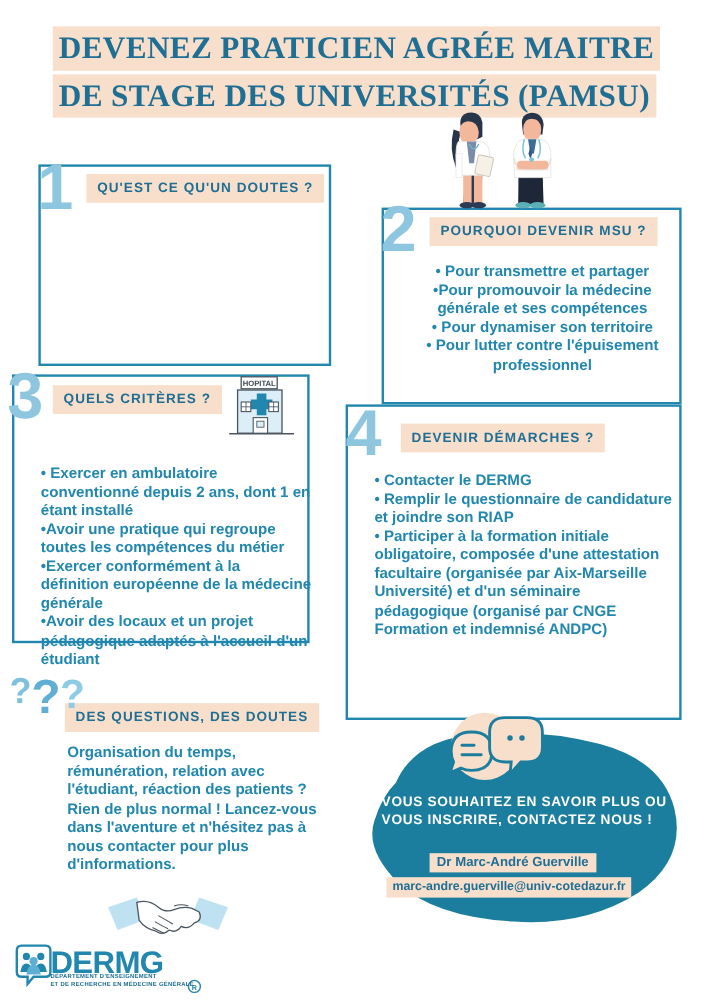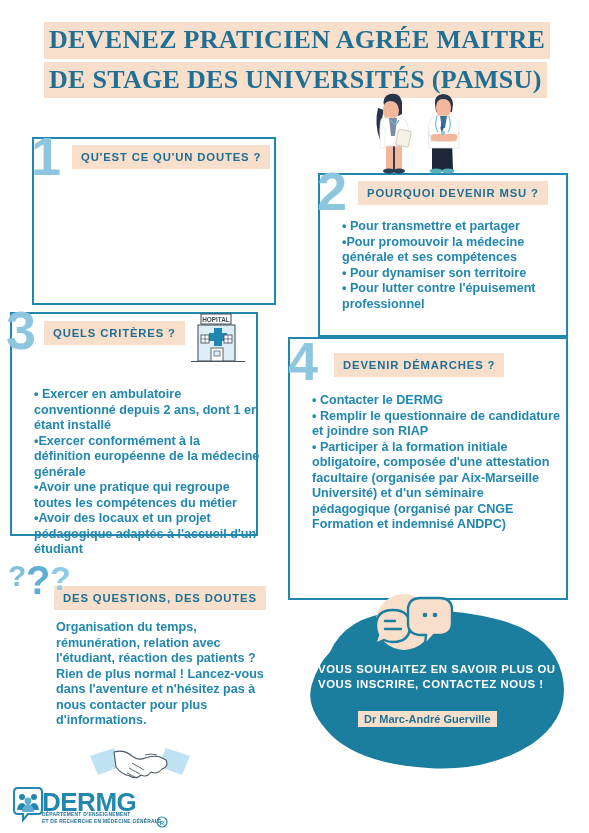--- a/index.html
+++ b/index.html
@@ -80,21 +80,21 @@
 
   
   #card1 { left: 32px;  top: 137px; width: 244px; height: 168px; }
   #card1 .card-num  { left: -3px;  top: -4px; }
   #card1 .card-head { left: 38px;  top: 6px; }
   #card1 .card-body { left: 26px;  top: 43px; width: 205px; }
 
   #card2 { left: 318px; top: 173px; width: 250px; height: 164px; }
   #card2 .card-num  { left: -3px;  top: -5px; }
   #card2 .card-head { left: 38px;  top: 6px; }
-  #card2 .card-body { left: 22px;  top: 44px; width: 220px; }
+  #card2 .card-body { left: 22px;  top: 44px; width: 220px; text-align: center; }
 
   #card3 { left: 10px;  top: 312px; width: 248px; height: 224px; }
   #card3 .card-num  { left: -6px;  top: -5px; }
   #card3 .card-head { left: 32px;  top: 7px; }
   #card3 .card-body { left: 22px;  top: 48px; width: 226px; margin-top: 25px; }
 
   #card4 { left: 288px; top: 337px; width: 280px; height: 263px; }
   #card4 .card-num  { left: -2px;  top: 1px; }
   #card4 .card-head { left: 44px;  top: 14px; }
   #card4 .card-body { left: 22px;  top: 54px; width: 252px; }
@@ -249,22 +249,22 @@
         <p>• Pour dynamiser son territoire</p>
         <p>• Pour lutter contre l'épuisement professionnel</p>
       </div>
   </div>
 
   <div class="card" id="card3">
     <span class="card-num">3</span>
     <span class="card-head">QUELS CRITÈRES ?</span>
     <div class="card-body">
         <p>• Exercer en ambulatoire conventionné depuis 2 ans, dont 1 en étant installé</p>
+        <p>•Avoir une pratique qui regroupe toutes les compétences du métier</p>
         <p>•Exercer conformément à la définition européenne de la médecine générale</p>
-        <p>•Avoir une pratique qui regroupe toutes les compétences du métier</p>
         <p>•Avoir des locaux et un projet pédagogique adaptés à l'accueil d'un étudiant</p>
       </div>
   </div>
 
   <svg id="hospital" viewBox="0 0 66 56">
     <rect x="13" y="13" width="37" height="36" fill="#DCEEF7" stroke="#4A5560" stroke-width="1.1"></rect>
     <rect x="16" y="2" width="30" height="10" fill="#FFFFFF" stroke="#4A5560" stroke-width="1.1"></rect>
     <text x="31" y="9.6" font-family="Liberation Sans, sans-serif" font-size="6.4" font-weight="bold" fill="#3F4A55" text-anchor="middle">HOPITAL</text>
     <path d="M29 16 h8 v5 h5 v8 h-5 v5 h-8 v-5 h-5 v-8 h5 Z" fill="#2287AE"></path>
     <rect x="16" y="23" width="8" height="8" fill="#FFFFFF" stroke="#4A5560" stroke-width="0.9"></rect>
@@ -315,20 +315,21 @@
       <circle cx="34" cy="30" r="28" fill="#F8DFCB"></circle>
       <path d="M6 34 q0 -16 17 -16 q17 0 17 16 q0 16 -17 16 q-5 0 -9 -2 l-9 4 l3 -9 q-2 -4 -2 -9 Z" fill="#F8DFCB" stroke="#1C7E9E" stroke-width="2.4"></path>
       <line x1="15" y1="29" x2="25" y2="29" stroke="#1C7E9E" stroke-width="2.4" stroke-linecap="round"></line>
       <line x1="15" y1="37" x2="31" y2="37" stroke="#1C7E9E" stroke-width="2.4" stroke-linecap="round"></line>
       <path d="M38 18 q0 -12 13 -12 l18 0 q13 0 13 12 l0 13 q0 12 -13 12 l-5 0 l-9 10 l1 -10 l-5 0 q-13 0 -13 -12 Z" fill="#F8DFCB" stroke="#1C7E9E" stroke-width="2.4"></path>
       <circle cx="55" cy="23" r="2.3" fill="#1C7E9E"></circle>
       <circle cx="65" cy="23" r="2.3" fill="#1C7E9E"></circle>
     </svg>
     <div id="blob-text">VOUS SOUHAITEZ EN SAVOIR PLUS OU VOUS INSCRIRE, CONTACTEZ NOUS !</div>
     <div class="contact-line" id="contact-name">Dr Marc-André Guerville</div>
+    <div class="contact-line" id="contact-mail">marc-andre.guerville@univ-cotedazur.fr</div>
   </div>
 
   <svg id="logo" viewBox="0 0 190 44">
     <path d="M4 6 q0 -4 4 -4 l20 0 q4 0 4 4 l0 18 q0 4 -4 4 l-10 0 l-5 6 l0 -6 l-5 0 q-4 0 -4 -4 Z" fill="#FFFFFF" stroke="#2287AE" stroke-width="2"></path>
     <circle cx="12" cy="11" r="3" fill="#2287AE"></circle>
     <circle cx="24" cy="11" r="3" fill="#2287AE"></circle>
     <circle cx="18" cy="15" r="3.4" fill="#5FAFD4"></circle>
     <path d="M7 24 q1 -7 5 -7 q4 0 5 7 Z" fill="#2287AE"></path>
     <path d="M19 24 q1 -7 5 -7 q4 0 5 7 Z" fill="#2287AE"></path>
     <path d="M12 26 q1 -8 6 -8 q5 0 6 8 Z" fill="#5FAFD4"></path>

